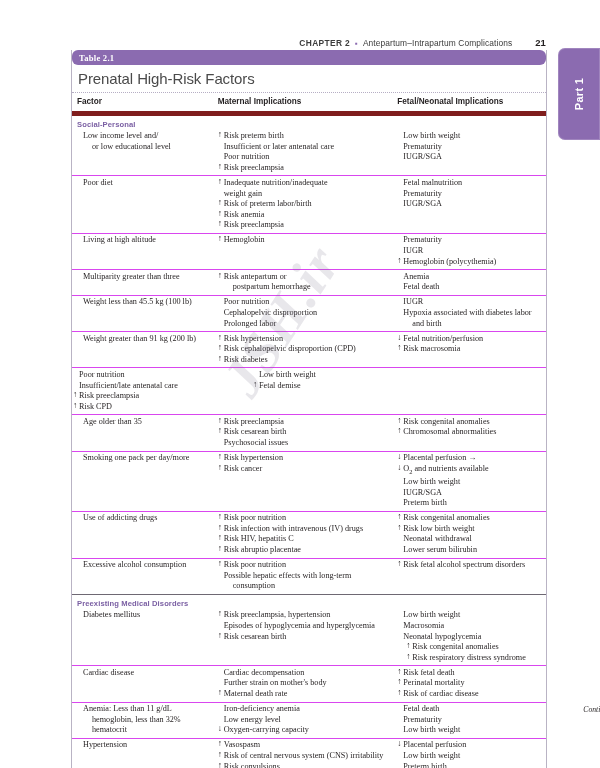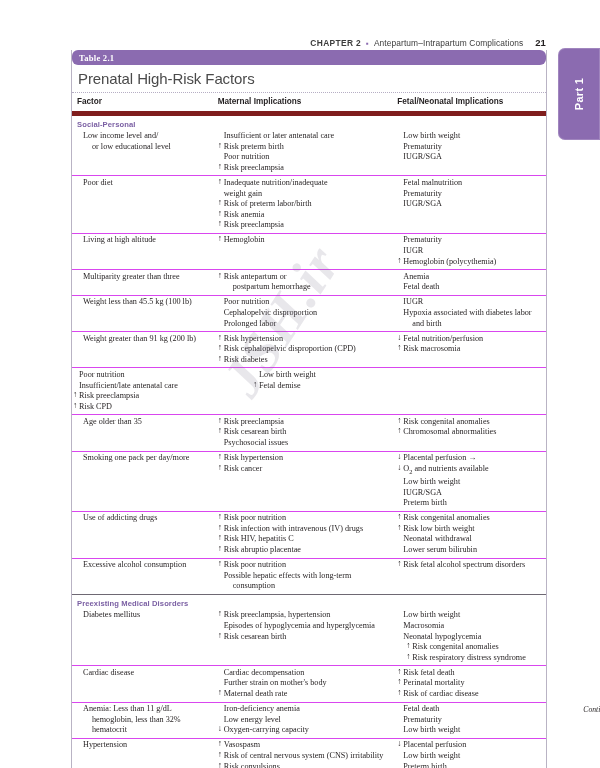--- a/index.html
+++ b/index.html
@@ -36,21 +36,21 @@
   }
   .running-head .dot {
     color: #8b6bb0;
     font-size: 8px;
     padding: 0 1px;
   }
   .running-head .title { color: #3c3c3c; }
   .running-head .folio {
     font-weight: bold;
     font-size: 9.5px;
-    margin-left: 8px;
+    margin-left: 19px;
     color: #231f20;
   }
 
   
   .part-tab {
     position: absolute;
     top: 48px;
     left: 558px;
     width: 42px;
     height: 92px;
@@ -229,22 +229,22 @@
   </div>
 
   <div id="table-body">
       <div class="section-head">Social-Personal</div>
       <div class="row no-rule">
         <div class="cell c1">
           <div class="line"><span class="arrow-sp"></span><span>Low income level and/</span></div>
           <div class="line indent"><span class="arrow-sp"></span><span>or low educational level</span></div>
         </div>
         <div class="cell c2">
+          <div class="line"><span class="arrow">↑</span><span>Risk preterm birth</span></div>
           <div class="line"><span class="arrow-sp"></span><span>Insufficient or later antenatal care</span></div>
-          <div class="line"><span class="arrow">↑</span><span>Risk preterm birth</span></div>
           <div class="line"><span class="arrow-sp"></span><span>Poor nutrition</span></div>
           <div class="line"><span class="arrow">↑</span><span>Risk preeclampsia</span></div>
         </div>
         <div class="cell c3">
           <div class="line"><span class="arrow-sp"></span><span>Low birth weight</span></div>
           <div class="line"><span class="arrow-sp"></span><span>Prematurity</span></div>
           <div class="line"><span class="arrow-sp"></span><span>IUGR/SGA</span></div>
         </div>
       </div>
       <div class="row">

